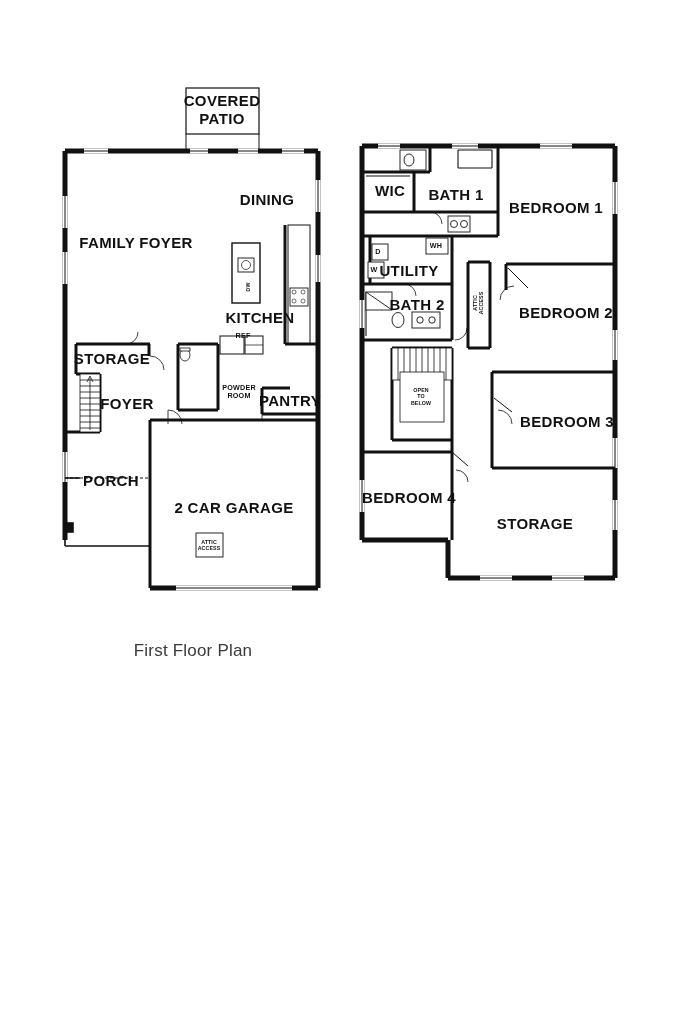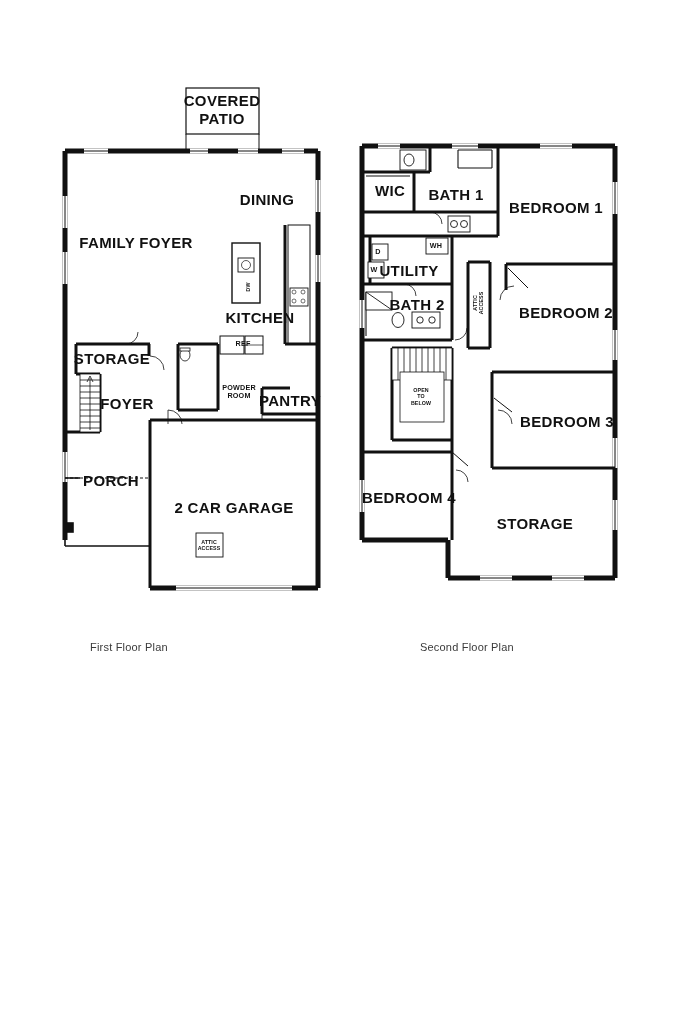--- a/index.html
+++ b/index.html
@@ -17,24 +17,25 @@
   }
   #plans {
     position: absolute;
     left: 0;
     top: 0;
     width: 700px;
     height: 1035px;
   }
   .floor-caption {
     position: absolute;
-    font-size: 11px;
+    font-size: 17px;
     color: #3a3a3a;
     letter-spacing: 0.2px;
     white-space: nowrap;
+    text-align: center;
   }
   #caption-first {
     left: 90px;
     top: 641px;
     width: 206px;
   }
   #caption-second {
     left: 420px;
     top: 641px;
     width: 206px;
@@ -372,32 +373,31 @@
           <path d="M455 340 A12 12 0 0 0 467 328"></path>
           <path d="M500 300 A14 14 0 0 1 514 286"></path>
           <path d="M498 410 A14 14 0 0 1 512 424"></path>
           <path d="M456 470 A12 12 0 0 1 468 482"></path>
         </g>
       </g>
     </g>
   </svg>
 
   <div class="floor-caption" id="caption-first">First Floor Plan</div>
-  <div class="floor-caption" id="caption-second">Second Floor Plan</div>
 
   <div id="labels">
       <div class="room-label lg" style="left: 222px; top: 110px;">COVERED<br>PATIO</div>
       <div class="room-label lg" style="left: 267px; top: 200px;">DINING</div>
       <div class="room-label lg" style="left: 136px; top: 243px;">FAMILY FOYER</div>
       <div class="room-label lg" style="left: 260px; top: 318px;">KITCHEN</div>
       <div class="room-label lg" style="left: 112px; top: 359px;">STORAGE</div>
       <div class="room-label lg" style="left: 127px; top: 404px;">FOYER</div>
       <div class="room-label sm" style="left: 239px; top: 392px;">POWDER<br>ROOM</div>
       <div class="room-label lg" style="left: 290px; top: 401px;">PANTRY</div>
-      <div class="room-label sm" style="left: 229px; top: 344px; padding-left: 28px;">REF</div>
+      <div class="room-label sm" style="left: 229px; top: 336px; padding-left: 28px;">REF</div>
       <div class="room-label xs vert" style="left: 248px; top: 287px;">DW</div>
       <div class="room-label lg" style="left: 111px; top: 481px;">PORCH</div>
       <div class="room-label lg" style="left: 234px; top: 508px;">2 CAR GARAGE</div>
       <div class="room-label xs" style="left: 209px; top: 545px;">ATTIC<br>ACCESS</div>
       <div class="room-label lg" style="left: 390px; top: 191px;">WIC</div>
       <div class="room-label lg" style="left: 456px; top: 195px;">BATH 1</div>
       <div class="room-label lg" style="left: 556px; top: 208px;">BEDROOM 1</div>
       <div class="room-label lg" style="left: 409px; top: 271px;">UTILITY</div>
       <div class="room-label sm" style="left: 436px; top: 246px;">WH</div>
       <div class="room-label sm" style="left: 378px; top: 252px;">D</div>

